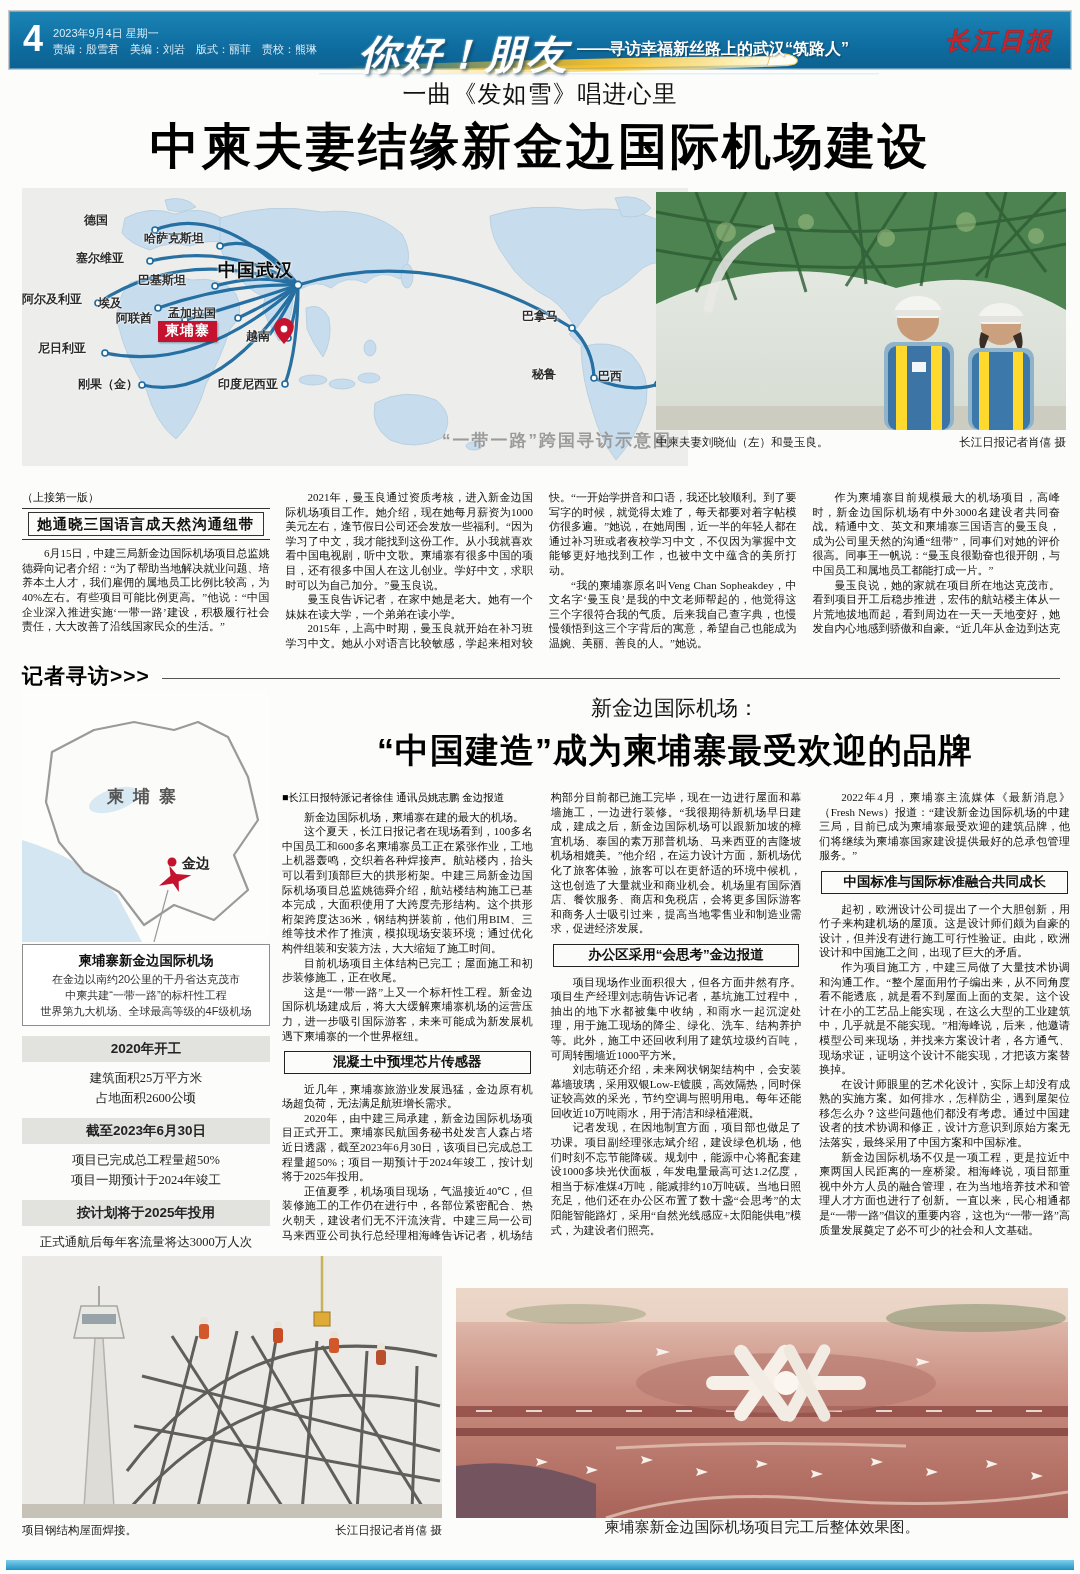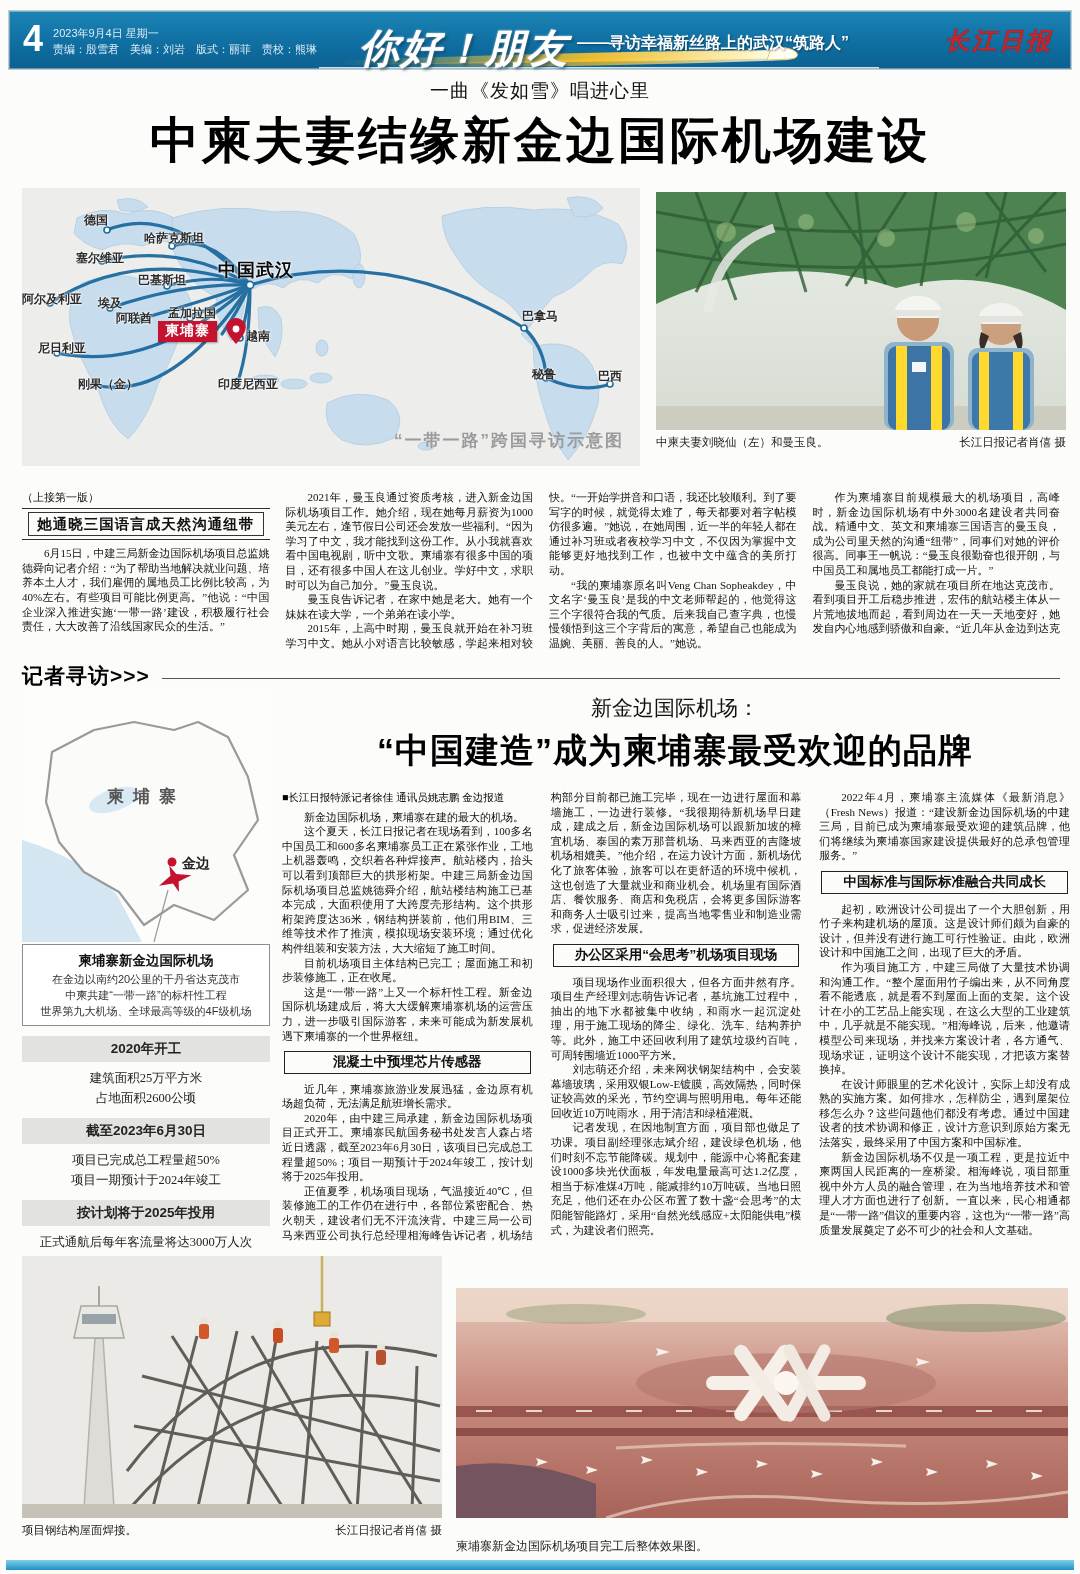--- a/index.html
+++ b/index.html
@@ -6,37 +6,37 @@
   .page{position:relative;width:1080px;height:1574px;background:#fcfcfa;overflow:hidden;
         font-family:"Liberation Sans","DejaVu Sans",sans-serif;color:#1a1a1a;}
 
   
   .hdr{position:absolute;top:10px;left:8px;right:8px;height:58px;
        background:linear-gradient(180deg,#1b84b5 0%,#0f6da0 60%,#0c6191 100%);
        border:1px solid #c9c9c9;box-shadow:inset 0 0 0 1px rgba(255,255,255,.35);}
   .hdr-left{position:absolute;left:14px;top:6px;display:flex;gap:10px;color:#eaf4fa;}
   .pageno{font-size:36px;font-weight:bold;line-height:44px;color:#fff;}
   .dateblk{font-size:11px;line-height:16px;padding-top:8px;color:#dcedf6;}
-  .masthead{position:absolute;left:310px;top:6px;width:560px;height:52px;}
+  .masthead{position:absolute;left:310px;top:12px;width:560px;height:52px;}
   .mast-title{position:absolute;left:40px;top:4px;font-size:40px;font-weight:900;font-style:italic;
       color:#fff;text-shadow:2px 2px 3px rgba(10,50,75,.6),0 0 2px #fff;letter-spacing:2px;white-space:nowrap;}
   .mast-sub{position:absolute;left:258px;top:16px;font-size:16px;font-weight:bold;color:#fff;
       text-shadow:1px 1px 2px rgba(0,0,0,.4);white-space:nowrap;}
   .swoosh{position:absolute;left:0;top:24px;width:560px;height:32px;}
   .logo{position:absolute;right:18px;top:14px;font-family:"Liberation Serif","DejaVu Serif",serif;
       font-size:24px;font-weight:900;color:#c5252b;letter-spacing:3px;font-style:italic;
       text-shadow:0 0 1px #7e1014;white-space:nowrap;}
 
   
   .h1blk{position:absolute;top:78px;left:0;width:1080px;text-align:center;}
-  .kicker1{font-size:19px;color:#111;letter-spacing:1px;}
+  .kicker1{font-size:24px;color:#111;letter-spacing:1px;}
   .title1{font-size:49px;font-weight:900;letter-spacing:3px;margin-top:4px;color:#000;}
 
   
-  .wmap{position:absolute;left:22px;top:188px;width:618px;height:278px;background:#ededec;overflow:hidden;}
+  .wmap{position:absolute;left:22px;top:188px;width:618px;height:278px;background:#ededec;overflow:hidden;padding-left:48px;}
   .wlabel{position:absolute;font-size:12px;font-weight:bold;color:#2b2b2b;white-space:nowrap;
       text-shadow:0 0 2px #fff,0 0 3px #fff;}
   .wlabel.big{font-size:18px;color:#0a0a0a;letter-spacing:1px;}
   .wlabel.red{background:#c4122f;color:#fff;padding:1px 7px 2px;font-size:14px;letter-spacing:1px;
       box-shadow:1px 1px 2px rgba(0,0,0,.35);text-shadow:none;}
   .wcap{position:absolute;right:16px;bottom:14px;font-size:17px;font-weight:bold;color:#9b9b9b;letter-spacing:2px;}
 
   
   .photo1{position:absolute;left:656px;top:192px;width:410px;}
   .cap-row{display:flex;justify-content:space-between;font-size:11.5px;padding-top:5px;color:#222;gap:32px;}
@@ -81,21 +81,21 @@
   .info-l{font-size:11px;color:#333;line-height:16px;}
   .band{background:#e2e2df;text-align:center;font-weight:bold;font-size:13.5px;color:#222;
       padding:4px 0;margin:10px 0 6px;}
   .statline{text-align:center;font-size:12.5px;line-height:20px;color:#222;
       font-family:"Liberation Serif","DejaVu Serif",serif;}
   .chart-credit{text-align:right;font-size:11px;color:#333;margin-top:12px;padding-right:8px;}
 
   
   .photoL{position:absolute;left:22px;top:1256px;width:420px;}
   .photoR{position:absolute;left:456px;top:1288px;width:612px;}
-  .capR{font-size:12px;color:#222;padding-top:20px;text-align:left;}
+  .capR{font-size:15px;color:#222;padding-top:0;text-align:center;}
 
   .strip{position:absolute;left:6px;right:6px;bottom:4px;height:10px;
       background:linear-gradient(180deg,#7fd0ec,#1f90c2);}
   svg{display:block;}
 </style>
 </head>
 <body>
 
 <div class="page">
 
@@ -338,21 +338,21 @@
   <div class="a2">
     <p class="byline">■长江日报特派记者徐佳 通讯员姚志鹏 金边报道</p>
     <p>新金边国际机场，柬埔寨在建的最大的机场。</p>
     <p>这个夏天，长江日报记者在现场看到，100多名中国员工和600多名柬埔寨员工正在紧张作业，工地上机器轰鸣，交织着各种焊接声。航站楼内，抬头可以看到顶部巨大的拱形桁架。中建三局新金边国际机场项目总监姚德舜介绍，航站楼结构施工已基本完成，大面积使用了大跨度壳形结构。这个拱形桁架跨度达36米，钢结构拼装前，他们用BIM、三维等技术作了推演，模拟现场安装环境；通过优化构件组装和安装方法，大大缩短了施工时间。</p>
     <p>目前机场项目主体结构已完工；屋面施工和初步装修施工，正在收尾。</p>
     <p>这是“一带一路”上又一个标杆性工程。新金边国际机场建成后，将大大缓解柬埔寨机场的运营压力，进一步吸引国际游客，未来可能成为新发展机遇下柬埔寨的一个世界枢纽。</p>
     <div class="boxhead">混凝土中预埋芯片传感器</div>
     <p>近几年，柬埔寨旅游业发展迅猛，金边原有机场超负荷，无法满足航班增长需求。</p>
     <p>2020年，由中建三局承建，新金边国际机场项目正式开工。柬埔寨民航国务秘书处发言人森占塔近日透露，截至2023年6月30日，该项目已完成总工程量超50%；项目一期预计于2024年竣工，按计划将于2025年投用。</p>
     <p>正值夏季，机场项目现场，气温接近40℃，但装修施工的工作仍在进行中，各部位紧密配合、热火朝天，建设者们无不汗流浃背。中建三局一公司马来西亚公司执行总经理相海峰告诉记者，机场结构部分目前都已施工完毕，现在一边进行屋面和幕墙施工，一边进行装修。“我很期待新机场早日建成，建成之后，新金边国际机场可以跟新加坡的樟宜机场、泰国的素万那普机场、马来西亚的吉隆坡机场相媲美。”他介绍，在运力设计方面，新机场优化了旅客体验，旅客可以在更舒适的环境中候机，这也创造了大量就业和商业机会。机场里有国际酒店、餐饮服务、商店和免税店，会将更多国际游客和商务人士吸引过来，提高当地零售业和制造业需求，促进经济发展。</p>
-    <div class="boxhead">办公区采用“会思考”机场项目现场</div>
+    <div class="boxhead">办公区采用“会思考”金边报道</div>
     <p>项目现场作业面积很大，但各方面井然有序。项目生产经理刘志萌告诉记者，基坑施工过程中，抽出的地下水都被集中收纳，和雨水一起沉淀处理，用于施工现场的降尘、绿化、洗车、结构养护等。此外，施工中还回收利用了建筑垃圾约百吨，可周转围墙近1000平方米。</p>
     <p>刘志萌还介绍，未来网状钢架结构中，会安装幕墙玻璃，采用双银Low-E镀膜，高效隔热，同时保证较高效的采光，节约空调与照明用电。每年还能回收近10万吨雨水，用于清洁和绿植灌溉。</p>
     <p>记者发现，在因地制宜方面，项目部也做足了功课。项目副经理张志斌介绍，建设绿色机场，他们时刻不忘节能降碳。规划中，能源中心将配套建设1000多块光伏面板，年发电量最高可达1.2亿度，相当于标准煤4万吨，能减排约10万吨碳。当地日照充足，他们还在办公区布置了数十盏“会思考”的太阳能智能路灯，采用“自然光线感应+太阳能供电”模式，为建设者们照亮。</p>
     <p>2022年4月，柬埔寨主流媒体《最新消息》（Fresh News）报道：“建设新金边国际机场的中建三局，目前已成为柬埔寨最受欢迎的建筑品牌，他们将继续为柬埔寨国家建设提供最好的总承包管理服务。”</p>
     <div class="boxhead">中国标准与国际标准融合共同成长</div>
     <p>起初，欧洲设计公司提出了一个大胆创新，用竹子来构建机场的屋顶。这是设计师们颇为自豪的设计，但并没有进行施工可行性验证。由此，欧洲设计和中国施工之间，出现了巨大的矛盾。</p>
     <p>作为项目施工方，中建三局做了大量技术协调和沟通工作。“整个屋面用竹子编出来，从不同角度看不能透底，就是看不到屋面上面的支架。这个设计在小的工艺品上能实现，在这么大型的工业建筑中，几乎就是不能实现。”相海峰说，后来，他邀请模型公司来现场，并找来方案设计者，各方通气、现场求证，证明这个设计不能实现，才把该方案替换掉。</p>
     <p>在设计师眼里的艺术化设计，实际上却没有成熟的实施方案。如何排水，怎样防尘，遇到屋架位移怎么办？这些问题他们都没有考虑。通过中国建设者的技术协调和修正，设计方意识到原始方案无法落实，最终采用了中国方案和中国标准。</p>
     <p>新金边国际机场不仅是一项工程，更是拉近中柬两国人民距离的一座桥梁。相海峰说，项目部重视中外方人员的融合管理，在为当地培养技术和管理人才方面也进行了创新。一直以来，民心相通都是“一带一路”倡议的重要内容，这也为“一带一路”高质量发展奠定了必不可少的社会和人文基础。</p>
 

